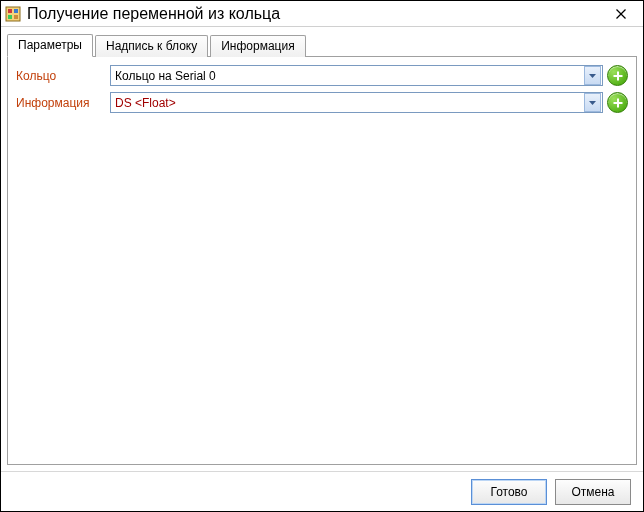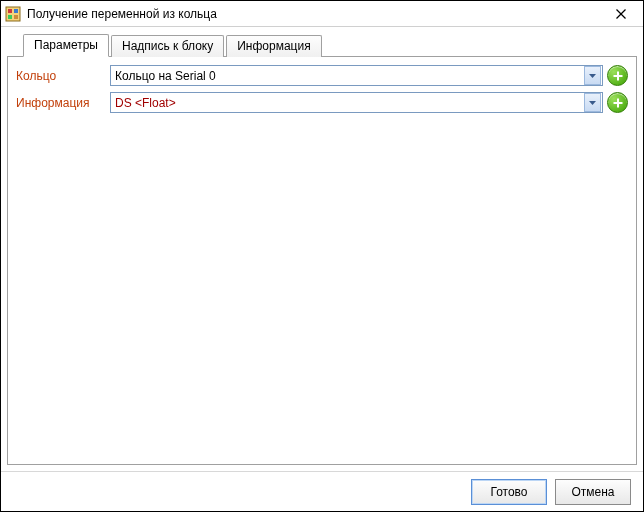--- a/index.html
+++ b/index.html
@@ -26,33 +26,32 @@
     border-bottom: 1px solid #d0d0d0;
   }
   .titlebar .app-icon {
     width: 16px; height: 16px;
     margin-right: 6px;
     display: inline-flex; align-items:center; justify-content:center;
   }
   .titlebar .title {
     flex: 1;
     color: #000;
-    font-size: 12px;
+    font-size: 16px;
   }
   .titlebar .close {
     width: 32px; height: 20px;
     display: flex; align-items: center; justify-content: center;
     cursor: default;
   }
   .titlebar .close svg { width: 10px; height: 10px; }
 
   
   .tabs-wrap {
     padding: 6px 6px 0 6px;
-    margin-left: 16px;
   }
   .tabs {
     display: flex;
     align-items: flex-end;
     position: relative;
   }
   .tab {
     border: 1px solid #a0a0a0;
     border-bottom: none;
     background: linear-gradient(#fdfdfd, #f0f0f0);

